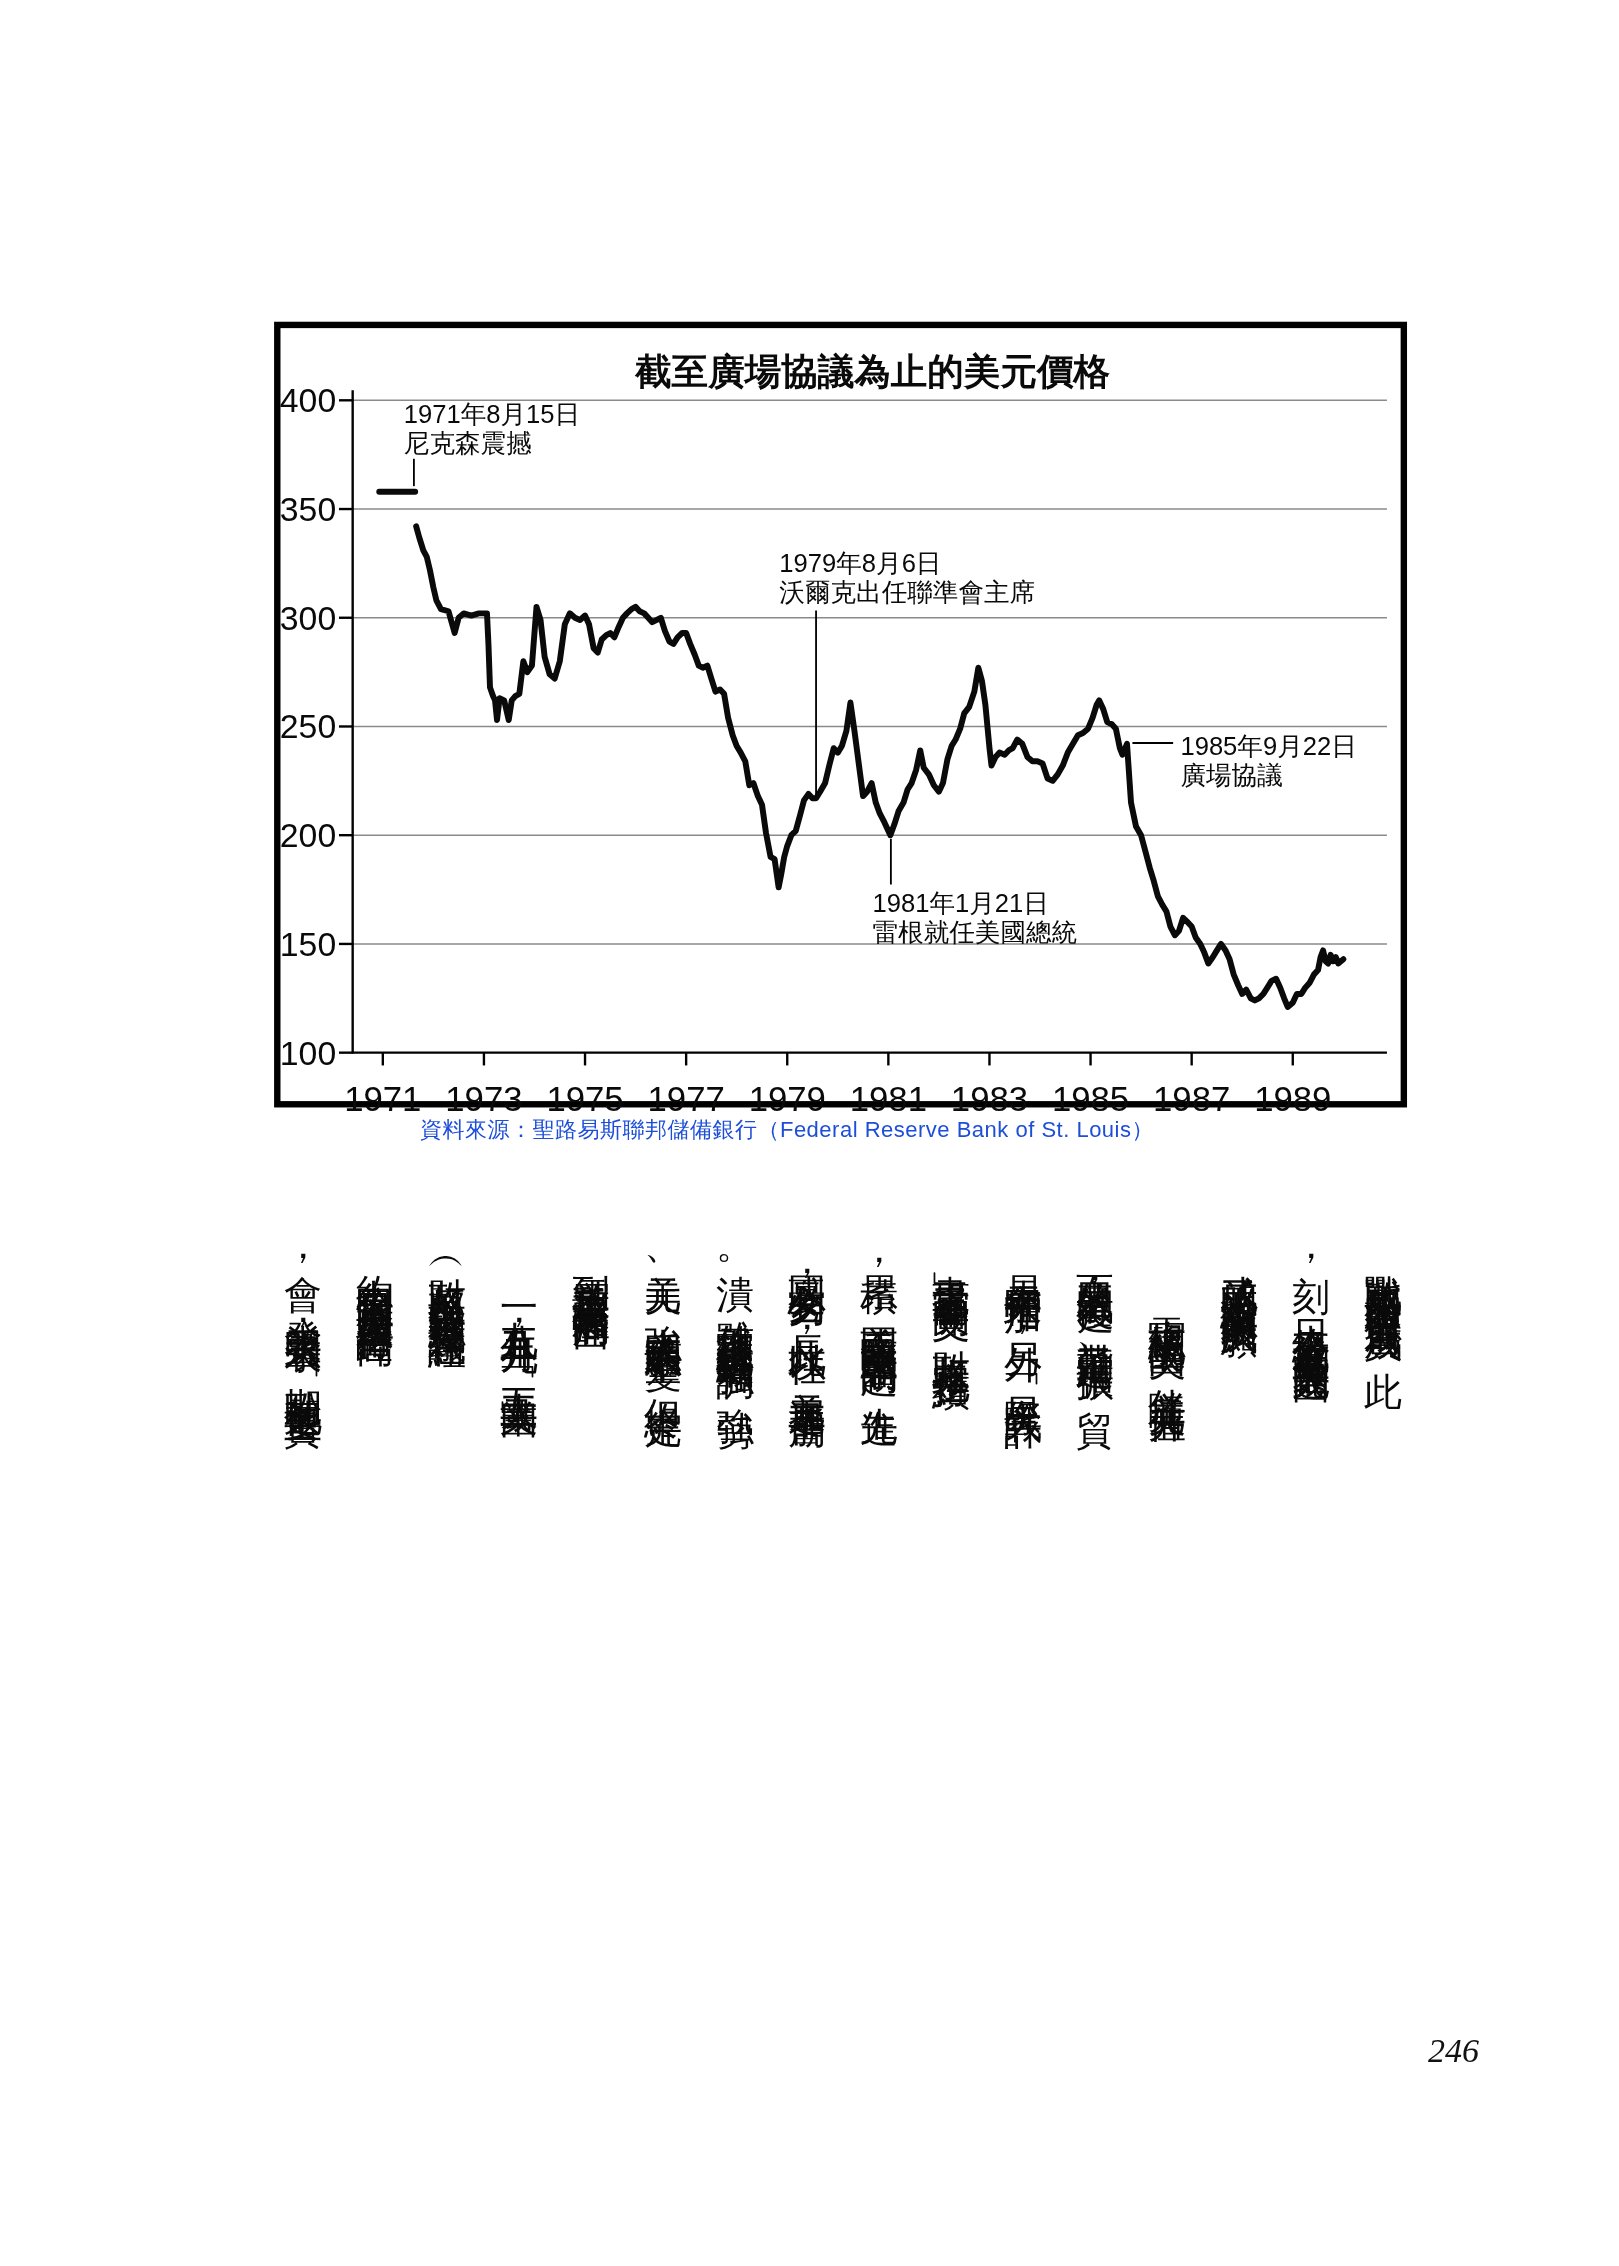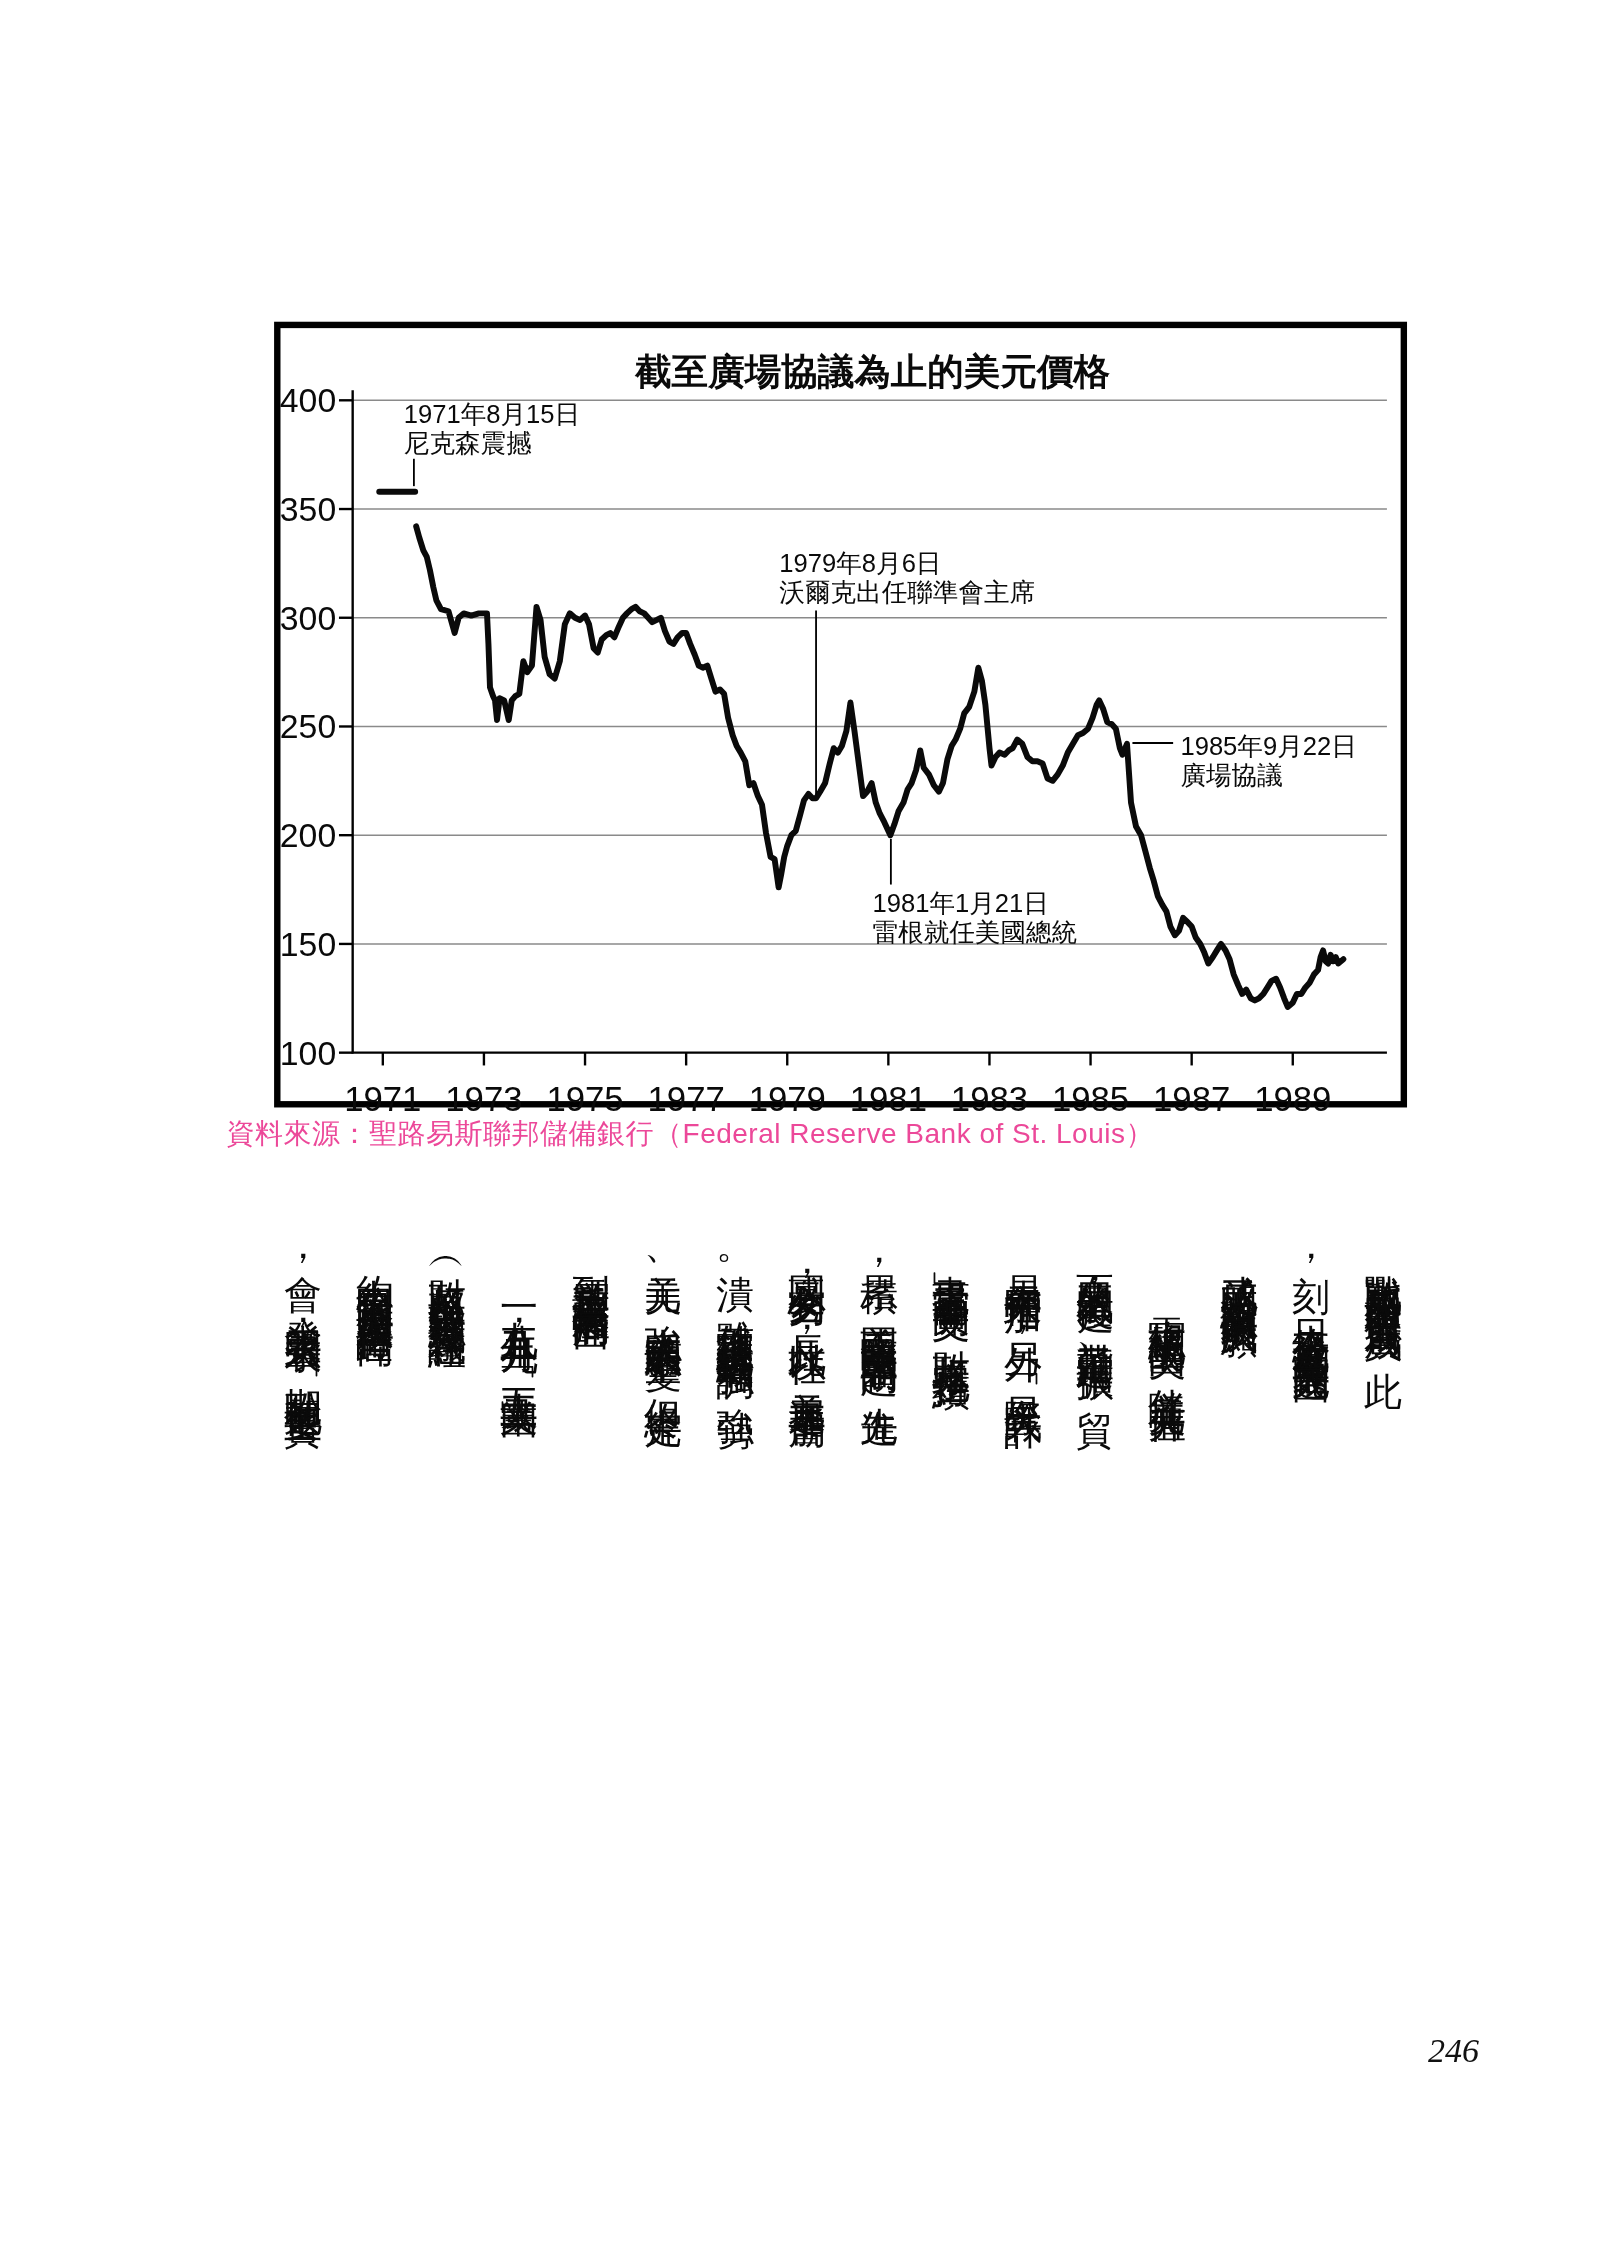--- a/index.html
+++ b/index.html
@@ -4,21 +4,21 @@
 <style>
   html,body{margin:0;padding:0}
   body{
     width:1619px;height:2267px;background:#ffffff;position:relative;
     font-family:"Liberation Sans","DejaVu Sans",sans-serif;color:#0a0a0a;
     overflow:hidden;
   }
   .chart-figure{position:absolute;left:0;top:0;width:1370px;height:1188px}
   #chart-svg{position:absolute;left:0;top:0}
   .source{
-    position:absolute;top:1115px;right:216px;font-size:28px;color:#ec4899;
+    position:absolute;top:1115px;right:216px;font-size:22px;color:#1d4ed8;
     letter-spacing:0.5px;white-space:nowrap;text-align:center;
   }
   .body-text{
     position:absolute;top:1245px;right:217px;height:731px;
     display:flex;flex-direction:row-reverse;gap:34px;
     font-family:"Liberation Serif","DejaVu Serif",serif;color:#0a0a0a;
   }
   .tcol{
     writing-mode:vertical-rl;font-size:38px;line-height:38px;width:38px;
     letter-spacing:3.7px;white-space:nowrap;

